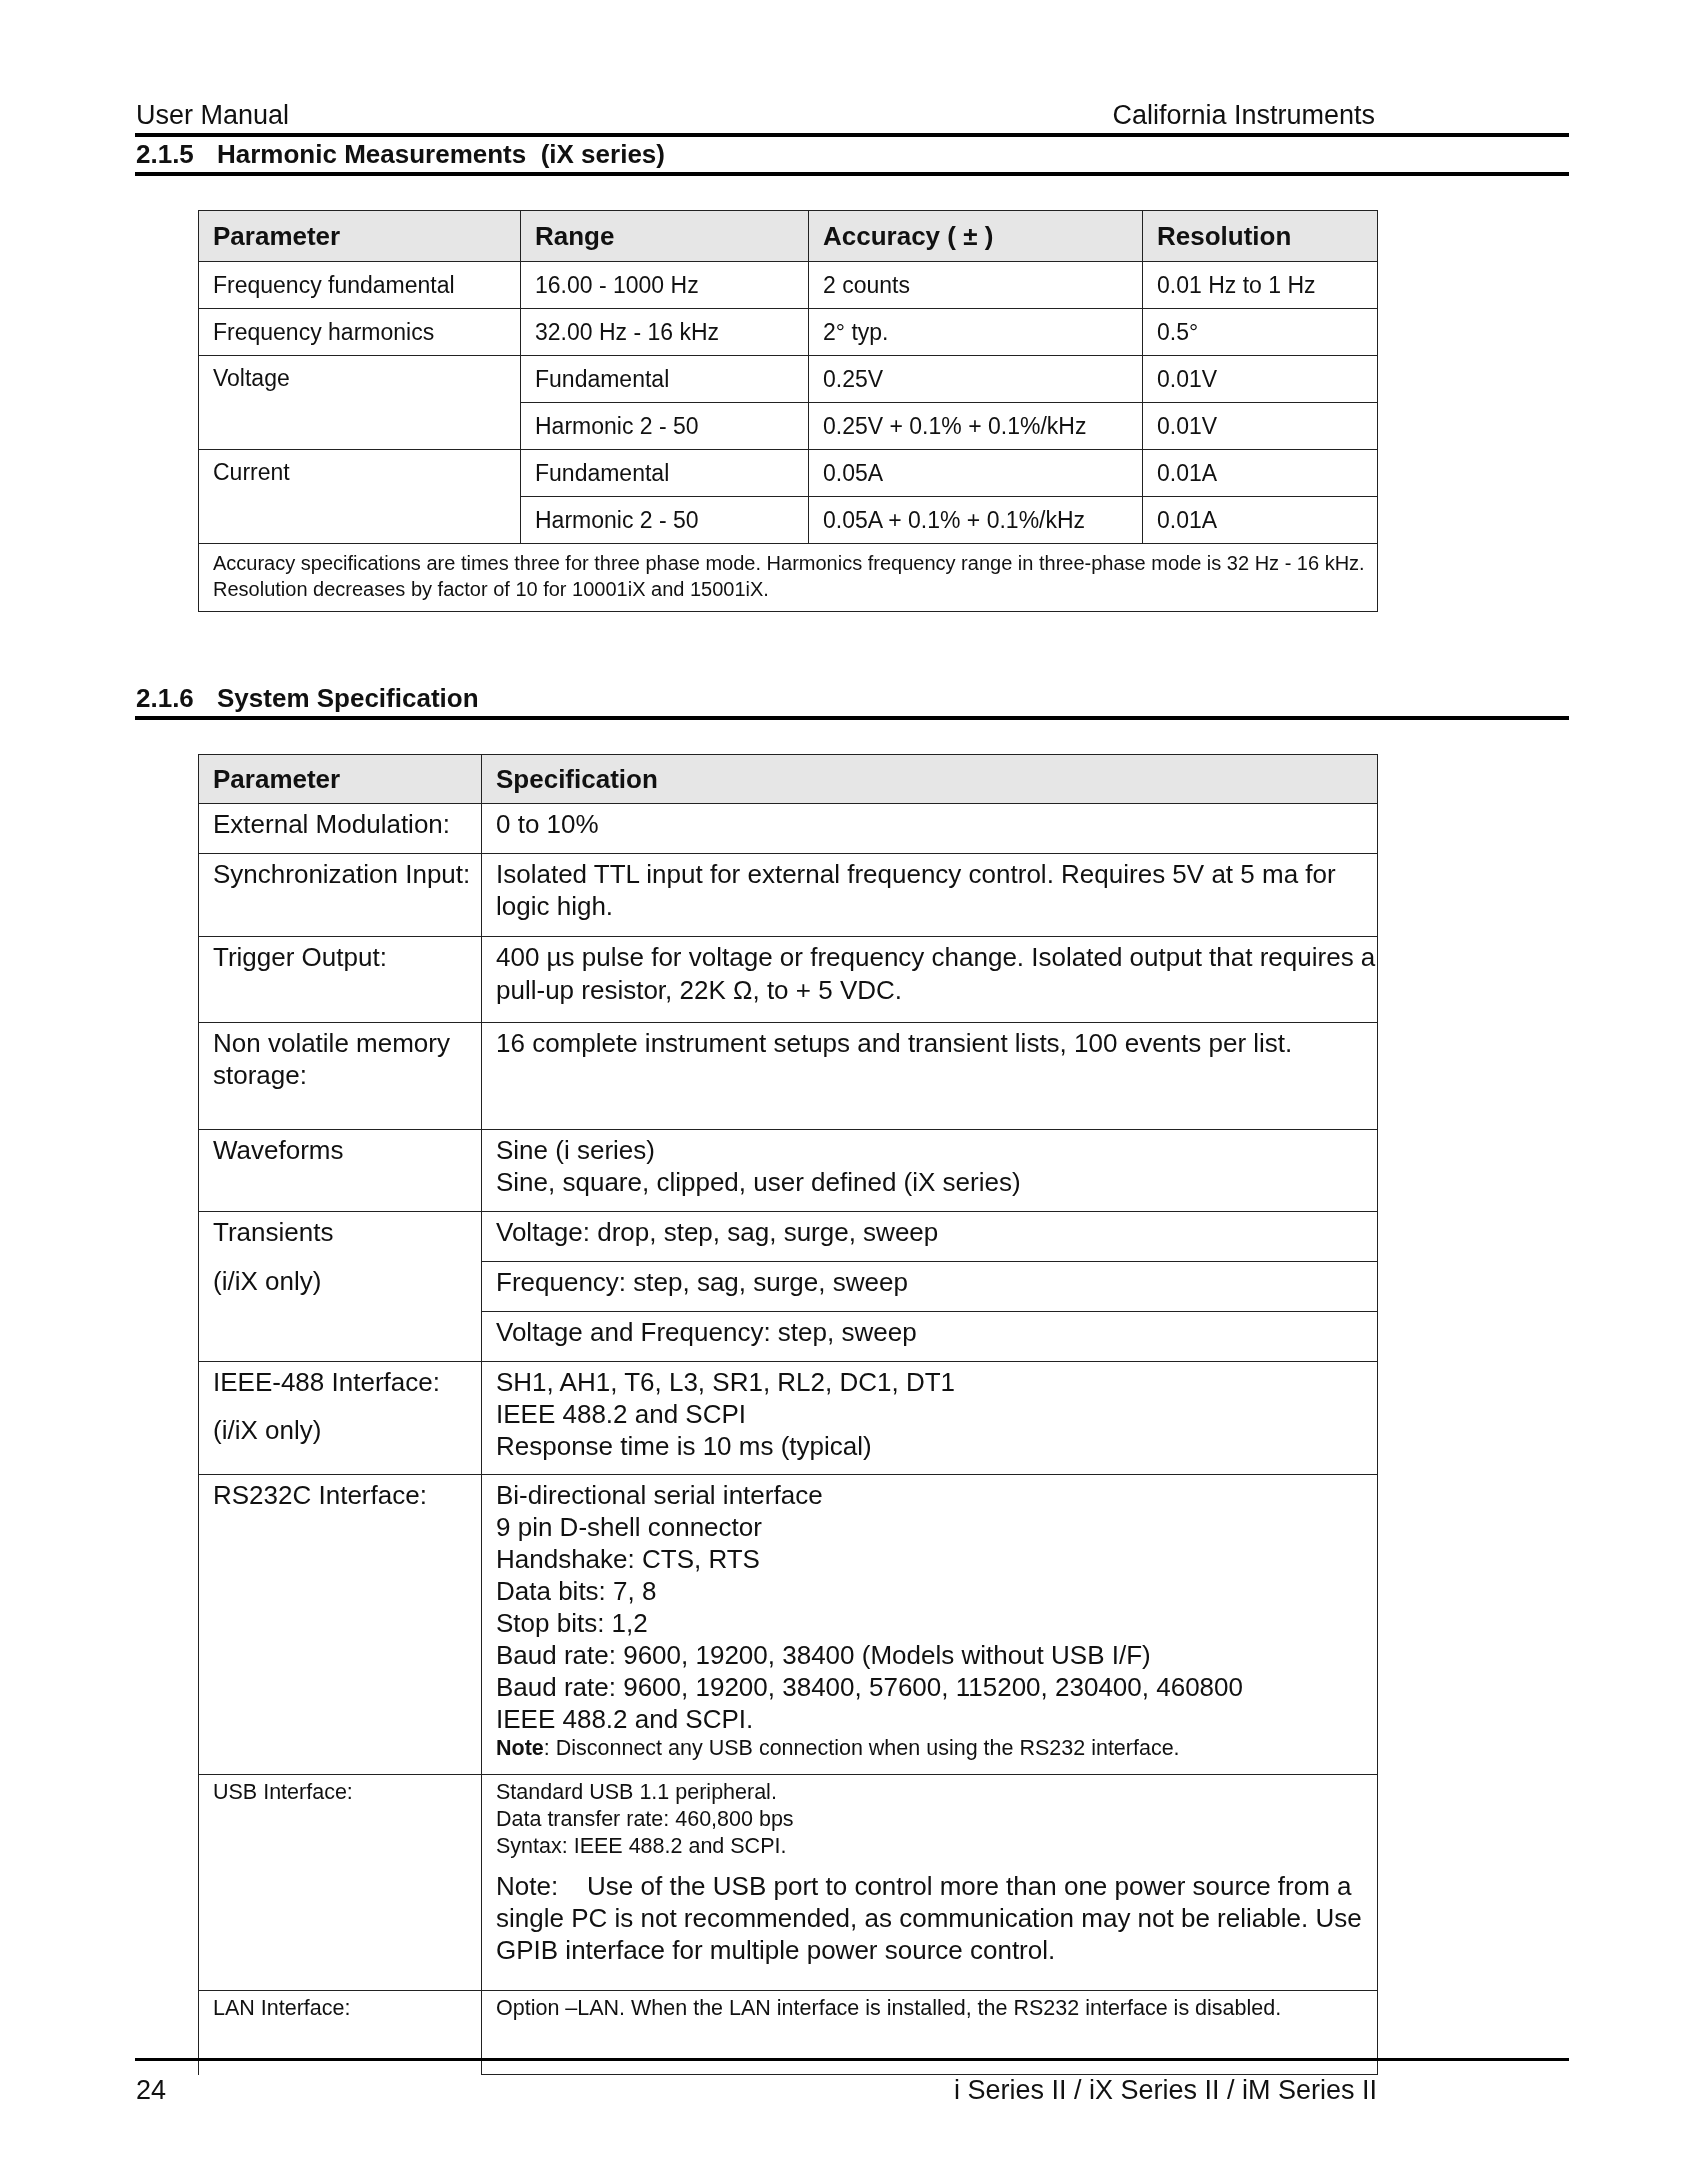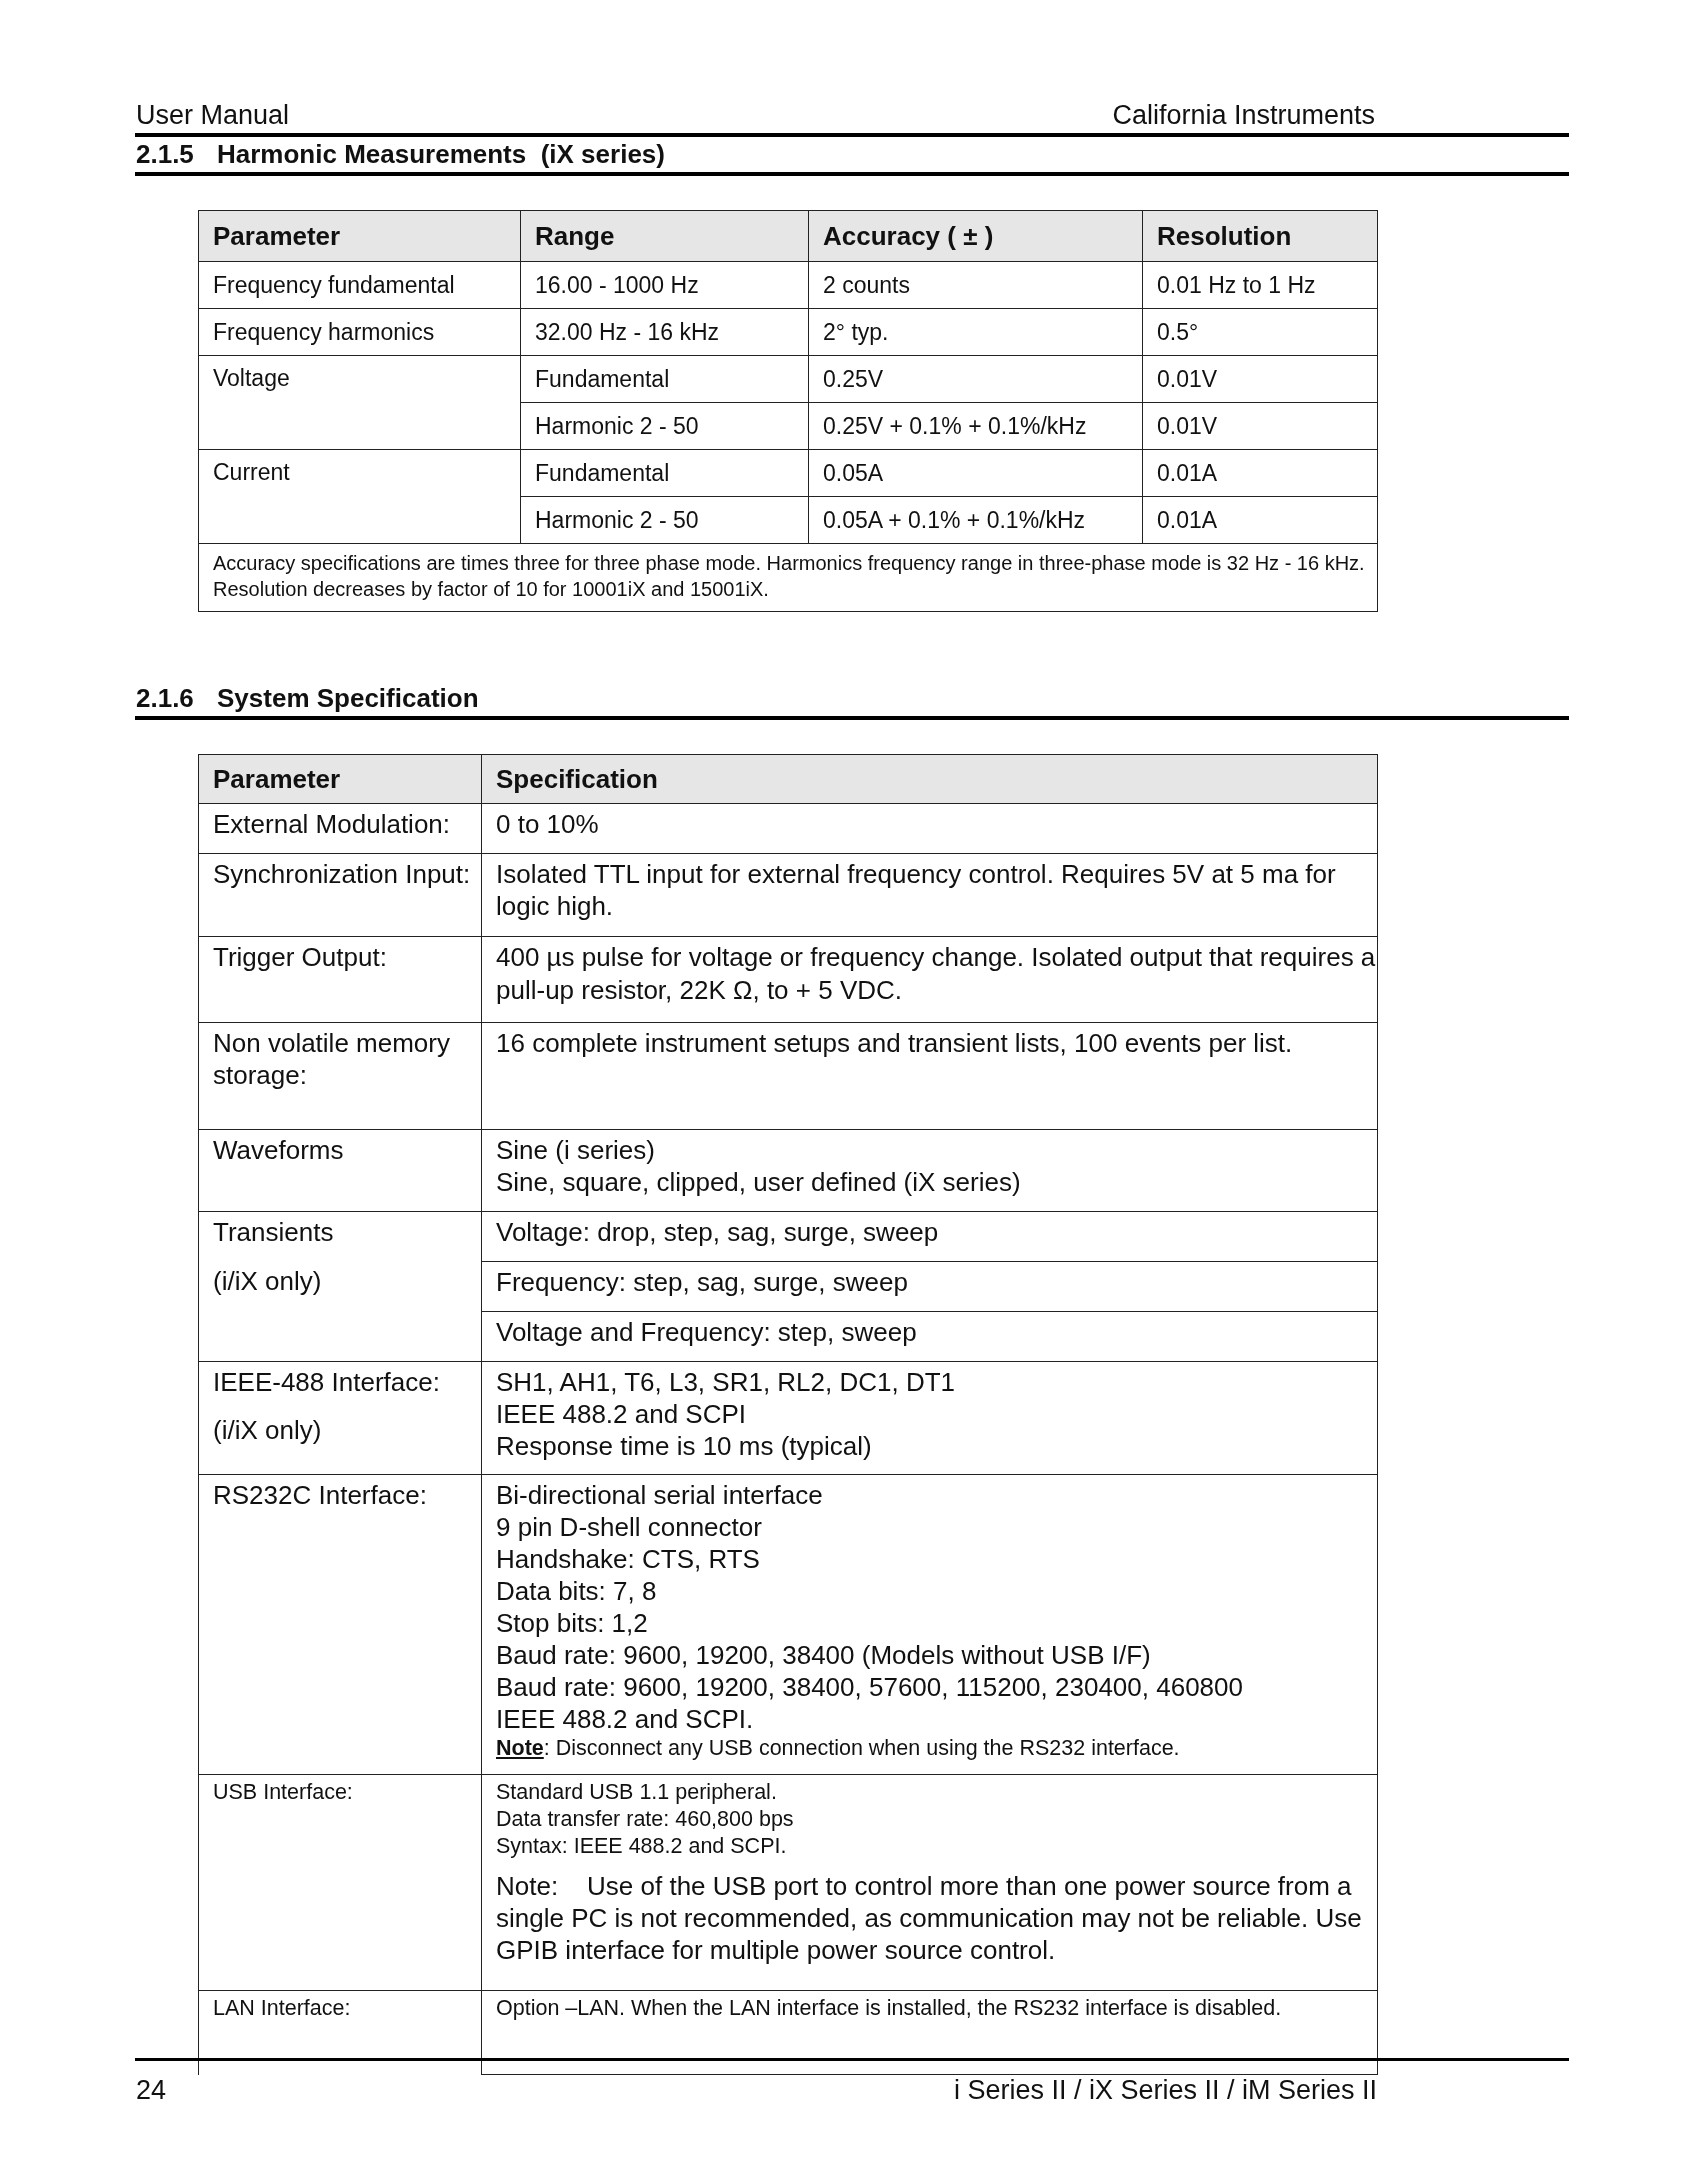--- a/index.html
+++ b/index.html
@@ -21,21 +21,21 @@
   #t1 th { height:50px; font-size:26px; vertical-align:middle; }
   #t1 td { height:46px; vertical-align:middle; line-height:26px; }
   #t1 td.param { vertical-align:top; padding-top:8.8px; }
   #t1 td.note { font-size:20px; line-height:25.5px; padding:7px 10.5px 8.8px 14px; vertical-align:top; height:auto; }
 
   
   #t2 { left:198px; top:754px; width:1179px; font-size:26px; line-height:32px; }
   #t2 th { height:48px; font-size:26px; vertical-align:middle; }
   #t2 td { padding-top:3.5px; padding-left:14px; }
   #t2 td.small { font-size:21.5px; line-height:27px; }
-  #t2 .note-bold { font-weight:bold;text-decoration:underline; }
+  #t2 .note-bold { font-weight:bold; }
   #t2 .rs-note { font-size:21.5px; line-height:27px; }
   #t2 .usb-note { margin-top:10.5px; font-size:26px; line-height:32px; }
   #t2 td.lan-param { border-bottom:none; }
   #t2 .sub { display:block; }
 
   .footer-rule { left:97px; top:2058px; width:1434px; height:2.6px; background:#000; }
   .footer-left { left:98px; top:2075px; font-size:27px; line-height:30px; }
   .footer-right { right:308px; top:2075px; font-size:27px; line-height:30px; text-align:right; }
 </style>
 </head>

